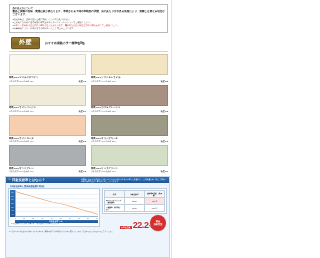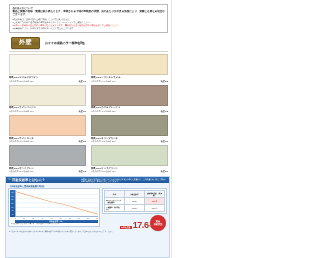--- a/index.html
+++ b/index.html
@@ -543,21 +543,21 @@
 （標準色・黒）</td>
                 <td>19.5%</td>
                 <td>63.3℃</td>
               </tr>
             </tbody>
           </table>
         </div>
 
         <div class="result-row">
           <span class="result-label">表面温度差</span>
-          <span class="result-value"><span>17.6</span><span class="result-unit">℃</span></span>
+          <span class="result-value"><span>22.2</span><span class="result-unit">℃</span></span>
           <span class="stamp">
             <span>遮熱</span>
             <span>効果実証</span>
           </span>
         </div>
       </div>
     </div>
 
     <div class="feat-bottom-note">※上記データは当社独自の試験による参考値です。実際の施工条件や環境により効果は変動いたします。保証値ではありませんのでご了承ください。</div>
   </div>

